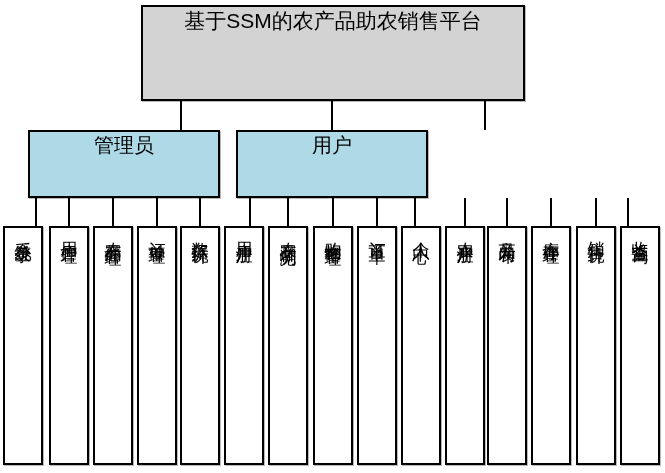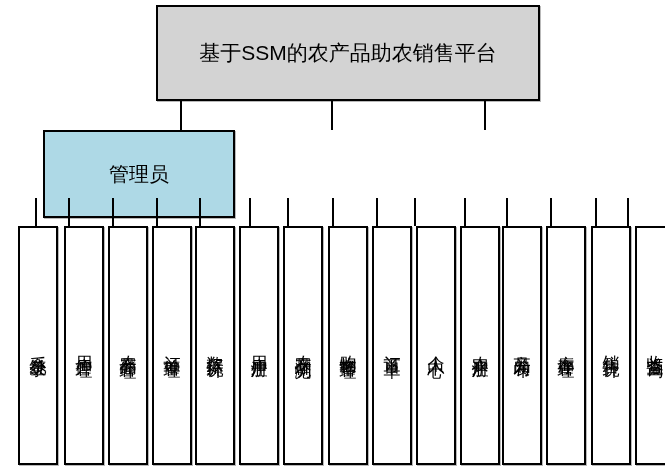--- a/index.html
+++ b/index.html
@@ -23,37 +23,36 @@
     font-family: "Liberation Sans", "DejaVu Sans", sans-serif;
     color: var(--text);
     overflow: hidden;
   }
   .box {
     position: absolute;
     box-sizing: border-box;
     border: 2px solid var(--border);
     box-shadow: 1px 1px 0 #b9b9b9;
     display: flex;
-    align-items: center;
+    align-items: flex-start;
     justify-content: center;
     text-align: center;
-    margin-left: 15px;
   }
   .root {
     left: 141px;
     top: 5px;
     width: 384px;
     height: 96px;
     background: var(--root_bg);
     font-size: 21px;
   }
   .group {
     top: 130px;
     width: 192px;
-    height: 88px;
+    height: 68px;
     background: var(--group_bg);
     font-size: 20px;
   }
   .leaf {
     top: 226px;
     width: 40px;
     height: 239px;
     background: var(--leaf_bg);
     font-size: 17px;
   }
@@ -73,20 +72,23 @@
 <body>
 
 <div class="canvas">
 
   <div class="box root" id="root-box">
     <span>基于SSM的农产品助农销售平台</span>
   </div>
 
   <div class="box group" style="left:28px">
     <span>管理员</span>
+  </div>
+  <div class="box group" style="left:236px">
+    <span>用户</span>
   </div>
 
   <div class="box leaf" style="left:3px">
     <span class="vtext">系统登录</span>
   </div>
   <div class="box leaf" style="left:49px">
     <span class="vtext">用户管理</span>
   </div>
   <div class="box leaf" style="left:93px">
     <span class="vtext">农产品管理</span>

